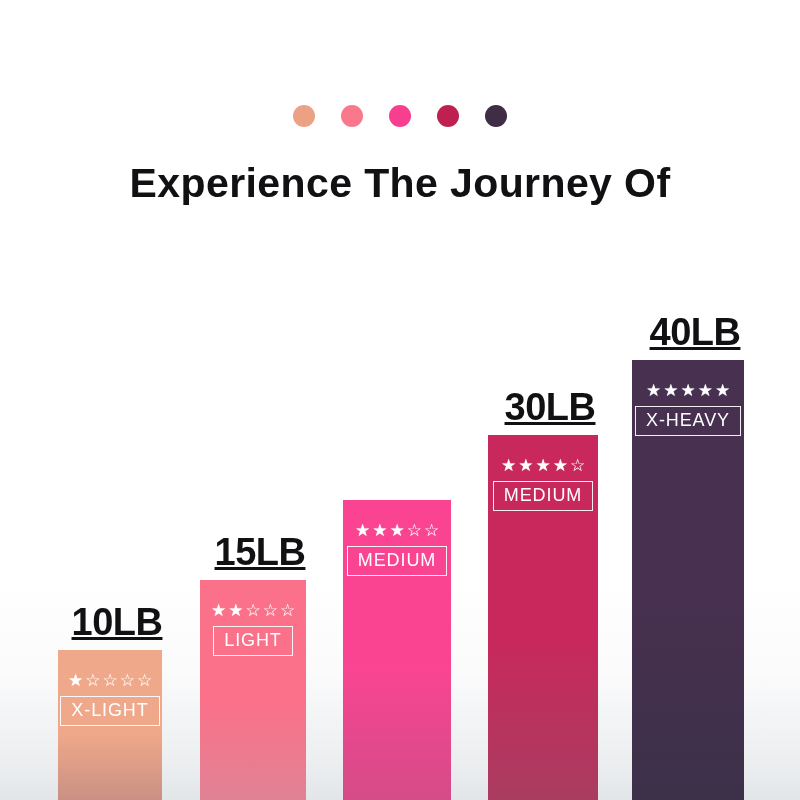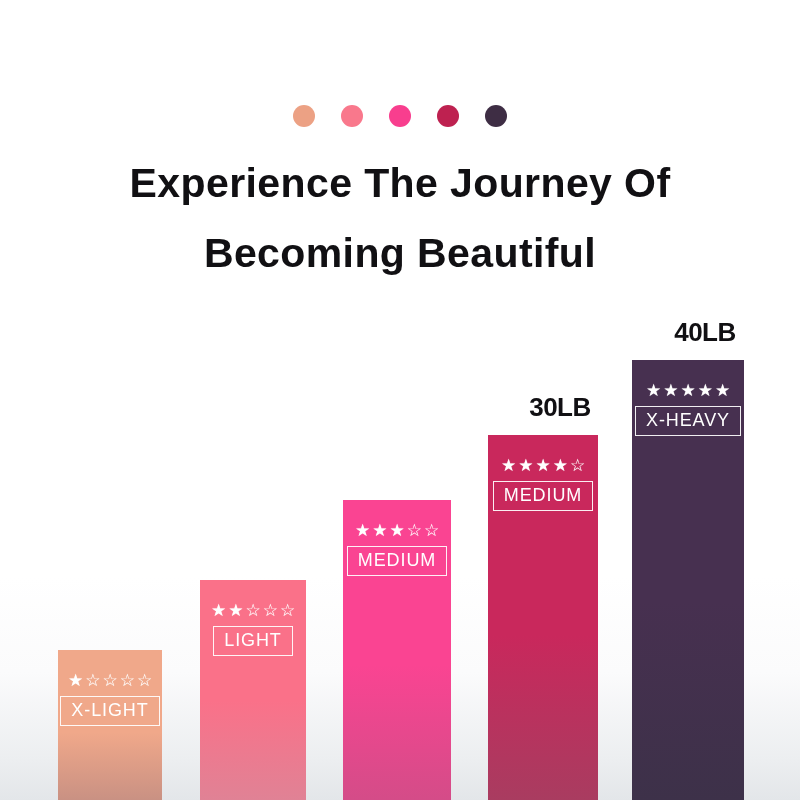--- a/index.html
+++ b/index.html
@@ -70,29 +70,30 @@
     bottom: 0;
     width: 800px;
     height: 520px;
   }
   .bar-col {
     position: absolute;
     bottom: 0;
   }
   .bar-weight {
     position: absolute;
-    left: 17px;
+    left: 7px;
     width: 100%;
     text-align: center;
     color: #111013;
     font-weight: bold;
-    font-size: 26px;
+    font-size: 38px;
     line-height: 44px;
     letter-spacing: -0.5px;
     white-space: nowrap;
+    text-decoration: underline;
   }
   .bar-body {
     position: absolute;
     left: 0;
     bottom: 0;
     width: 100%;
     overflow: hidden;
   }
   .bar-fill {
     position: absolute;
@@ -135,40 +136,41 @@
   <div id="dot-row">
       <span class="dot" style="background: rgb(236, 161, 132);"></span>
       <span class="dot" style="background: rgb(249, 120, 140);"></span>
       <span class="dot" style="background: rgb(248, 62, 142);"></span>
       <span class="dot" style="background: rgb(190, 33, 80);"></span>
       <span class="dot" style="background: rgb(62, 45, 68);"></span>
     </div>
 
   <div id="headline">
     <span class="headline-line">Experience The Journey Of</span>
-    <span class="headline-line">Becoming Beautiful</span>
   </div>
 
   <div id="chart">
       <div class="bar-col" style="left: 58px; width: 104px; height: 202px;">
+        <div class="bar-weight" style="bottom: 156px;">10LB</div>
         <div class="bar-body" style="height: 150px;">
           <div class="bar-fill" style="background: linear-gradient(rgb(240, 168, 138) 0%, rgb(240, 168, 138) 55%, rgb(201, 145, 131) 100%);"></div>
           <div class="bar-badge" style="top: 22px;">
             <div class="stars">
               <span class="star">★</span>
               <span class="star">☆</span>
               <span class="star">☆</span>
               <span class="star">☆</span>
               <span class="star">☆</span>
             </div>
             <div class="level-pill">X-LIGHT</div>
           </div>
         </div>
       </div>
       <div class="bar-col" style="left: 200px; width: 106px; height: 272px;">
+        <div class="bar-weight" style="bottom: 226px;">15LB</div>
         <div class="bar-body" style="height: 220px;">
           <div class="bar-fill" style="background: linear-gradient(rgb(250, 113, 137) 0%, rgb(250, 113, 137) 55%, rgb(224, 130, 149) 100%);"></div>
           <div class="bar-badge" style="top: 22px;">
             <div class="stars">
               <span class="star">★</span>
               <span class="star">★</span>
               <span class="star">☆</span>
               <span class="star">☆</span>
               <span class="star">☆</span>
             </div>

